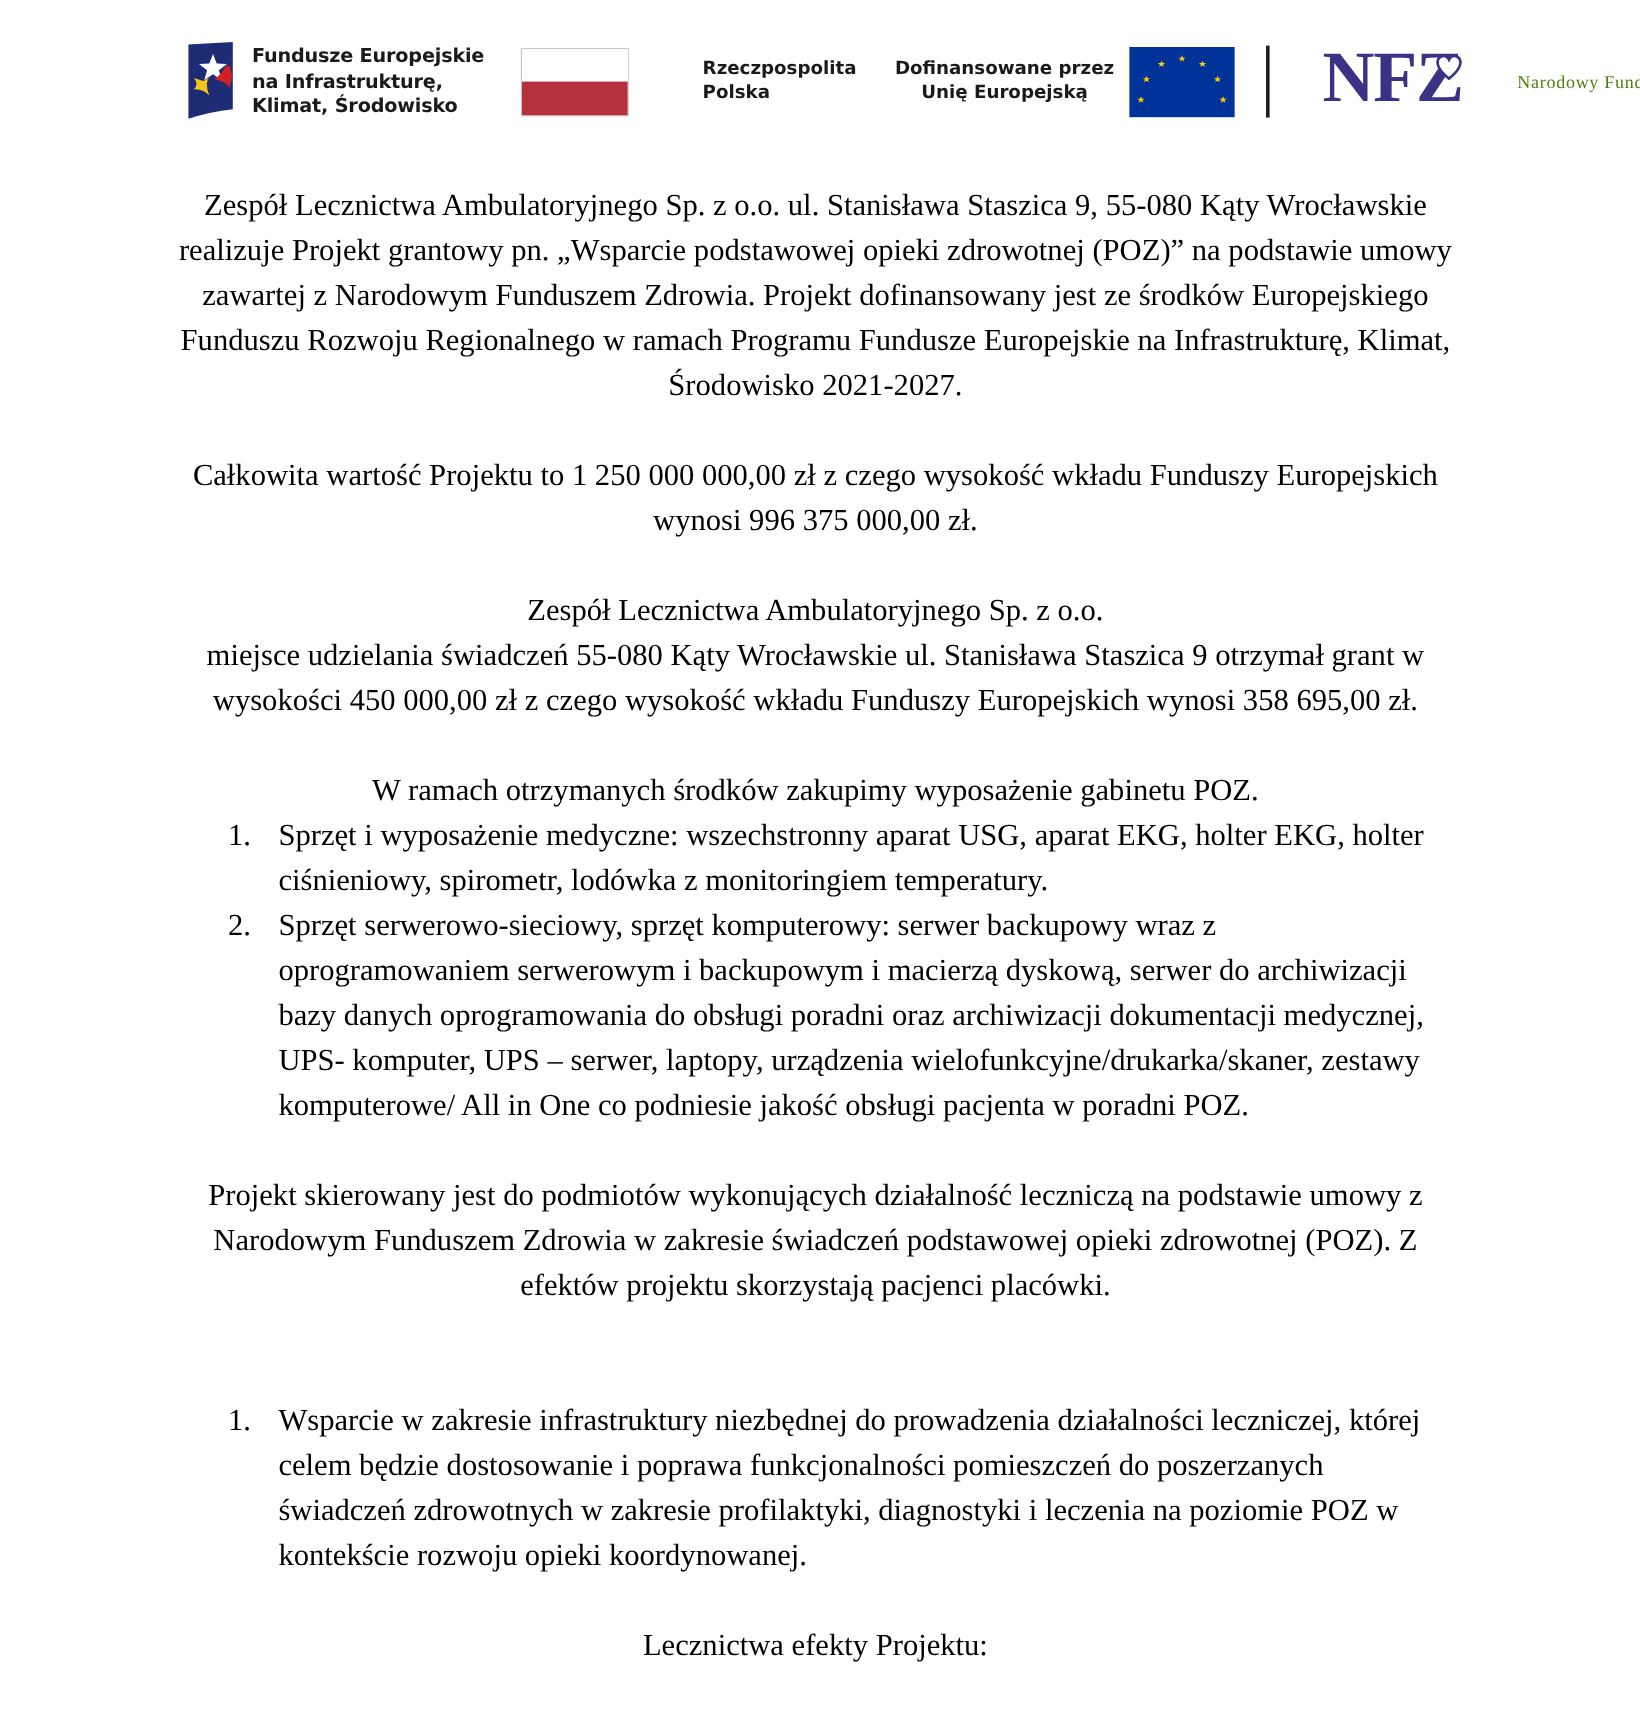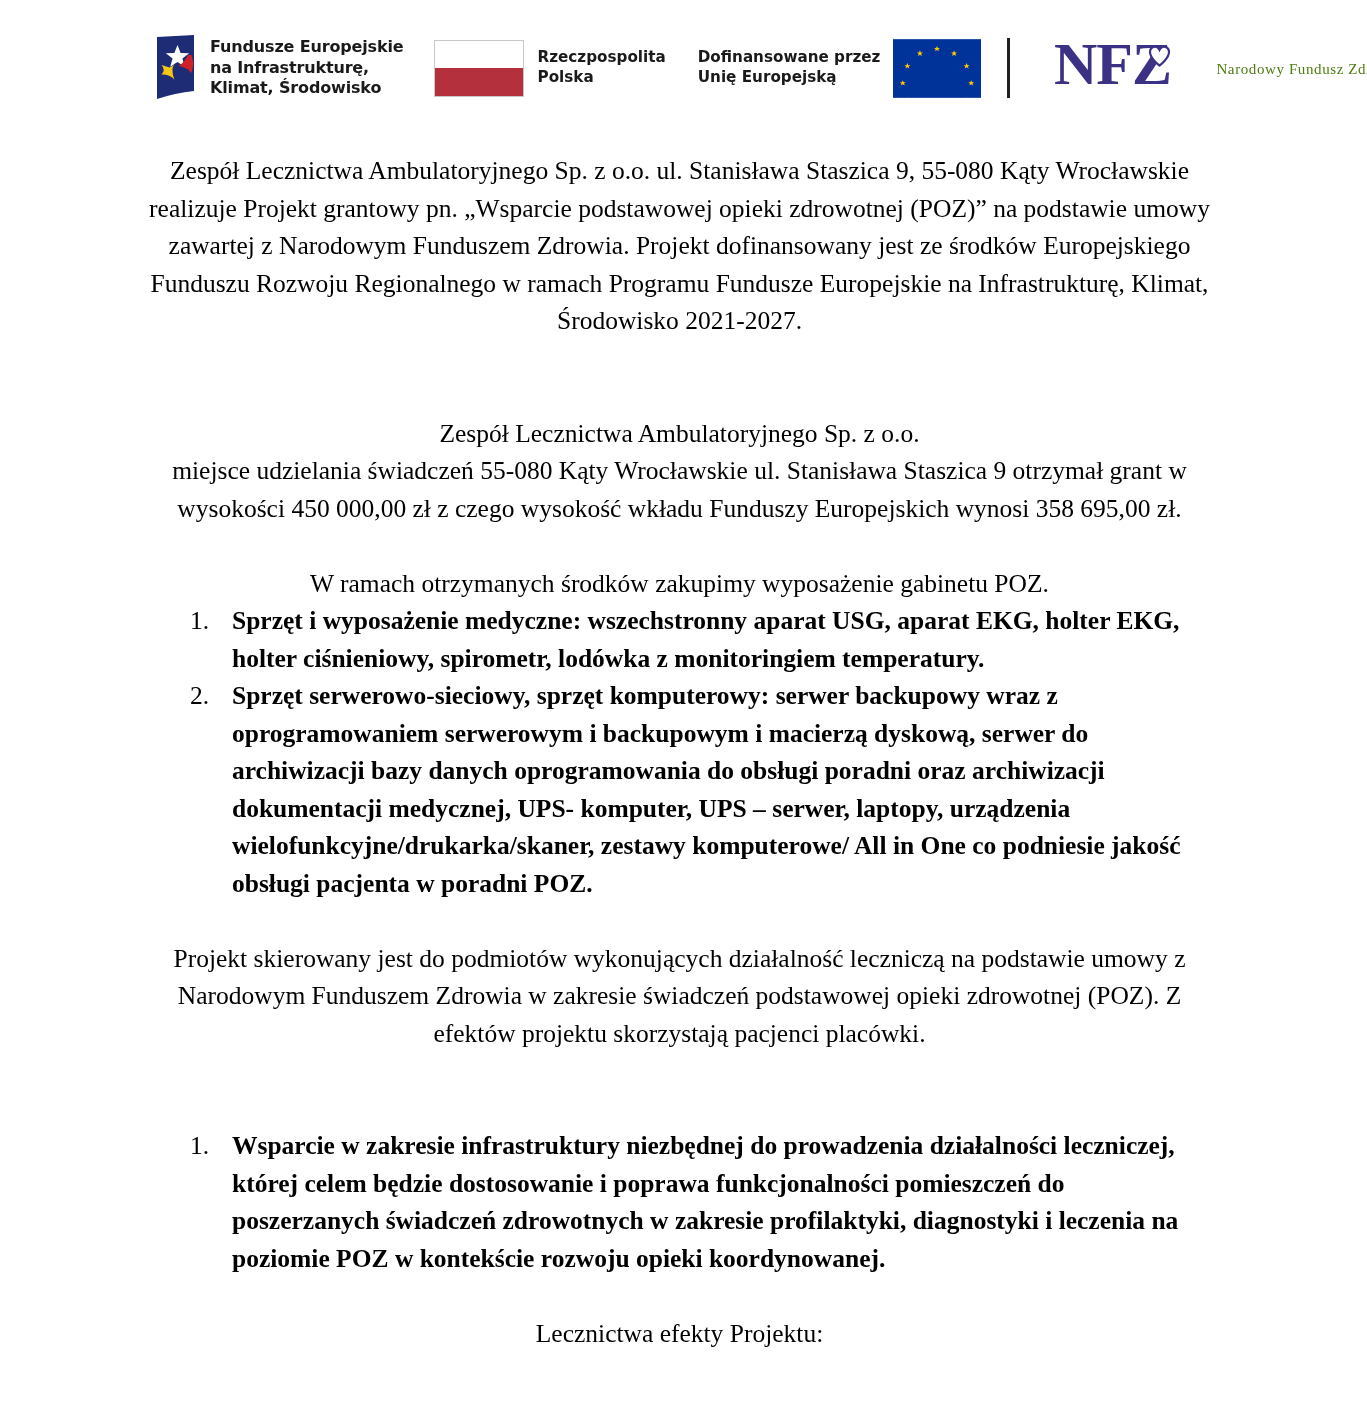--- a/index.html
+++ b/index.html
@@ -73,35 +73,36 @@
   }
   .pl-flag-white { height: 50%; background: #ffffff; }
   .pl-flag-red   { height: 50%; background: #b4303c; }
   .pl-text {
     font-family: "DejaVu Sans", "Liberation Sans", sans-serif;
     font-weight: bold;
     font-size: 15.2px;
     line-height: 1.30;
     color: #1a1a1a;
     white-space: nowrap;
+    margin-left: 48px;
   }
 
   
   .eu-logo {
     display: flex;
     align-items: center;
     margin-right: 26px;
   }
   .eu-text {
     font-family: "DejaVu Sans", "Liberation Sans", sans-serif;
     font-weight: bold;
     font-size: 15.2px;
     line-height: 1.30;
     color: #1a1a1a;
-    text-align: left;
+    text-align: center;
     white-space: nowrap;
     margin-right: 13px;
   }
   .eu-flag {
     width: 88px;
     height: 59px;
     flex: none;
     display: block;
   }
 
@@ -155,21 +156,20 @@
     align-items: flex-start;
   }
   .olist .marker {
     flex: none;
     width: 42px;
     margin-left: 42px;
     text-align: left;
   }
   .olist .item-text {
     flex: 1 1 auto;
-    font-weight: bold;
   }
   .lead-space { white-space: pre-wrap; }
 </style>
 </head>
 <body>
 
 <div class="header">
   <div class="logo-row">
 
     <div class="fe-logo">
@@ -270,20 +270,21 @@
 
   </div>
 </div>
 
 <div class="doc">
 
   <p class="para">Zespół Lecznictwa Ambulatoryjnego Sp. z o.o. ul. Stanisława Staszica 9, 55-080 Kąty Wrocławskie realizuje Projekt grantowy pn. „Wsparcie podstawowej opieki zdrowotnej (POZ)” na podstawie umowy zawartej z Narodowym Funduszem Zdrowia. Projekt dofinansowany jest ze środków Europejskiego Funduszu Rozwoju Regionalnego w ramach Programu Fundusze Europejskie na Infrastrukturę, Klimat, Środowisko 2021-2027.</p>
 
   <div class="spacer-line"></div>
 
+  <p class="para">Całkowita wartość Projektu to 1 250 000 000,00 zł z czego wysokość wkładu Funduszy Europejskich wynosi 996 375 000,00 zł.</p>
 
   <div class="spacer-line"></div>
 
   <p class="para">Zespół Lecznictwa Ambulatoryjnego Sp. z o.o.</p>
   <p class="para">miejsce udzielania świadczeń 55-080 Kąty Wrocławskie ul. Stanisława Staszica 9 otrzymał grant w wysokości 450 000,00 zł z czego wysokość wkładu Funduszy Europejskich wynosi 358 695,00 zł.</p>
 
   <div class="spacer-line"></div>
 
   <p class="para">W ramach otrzymanych środków zakupimy wyposażenie gabinetu POZ.</p>
 

